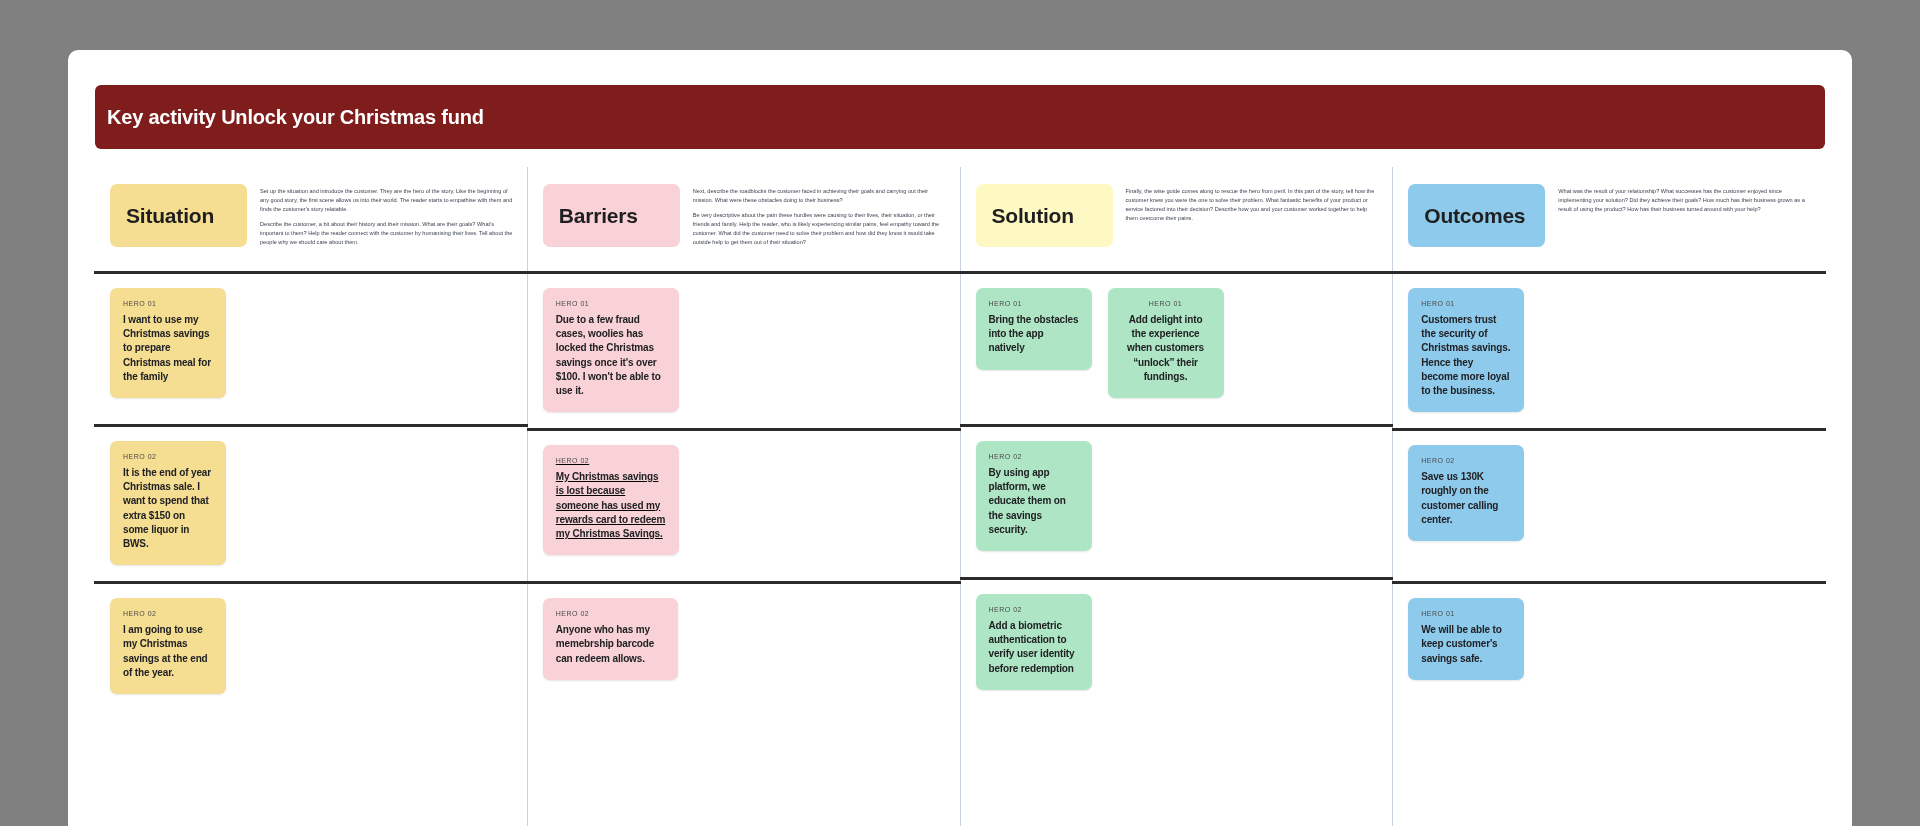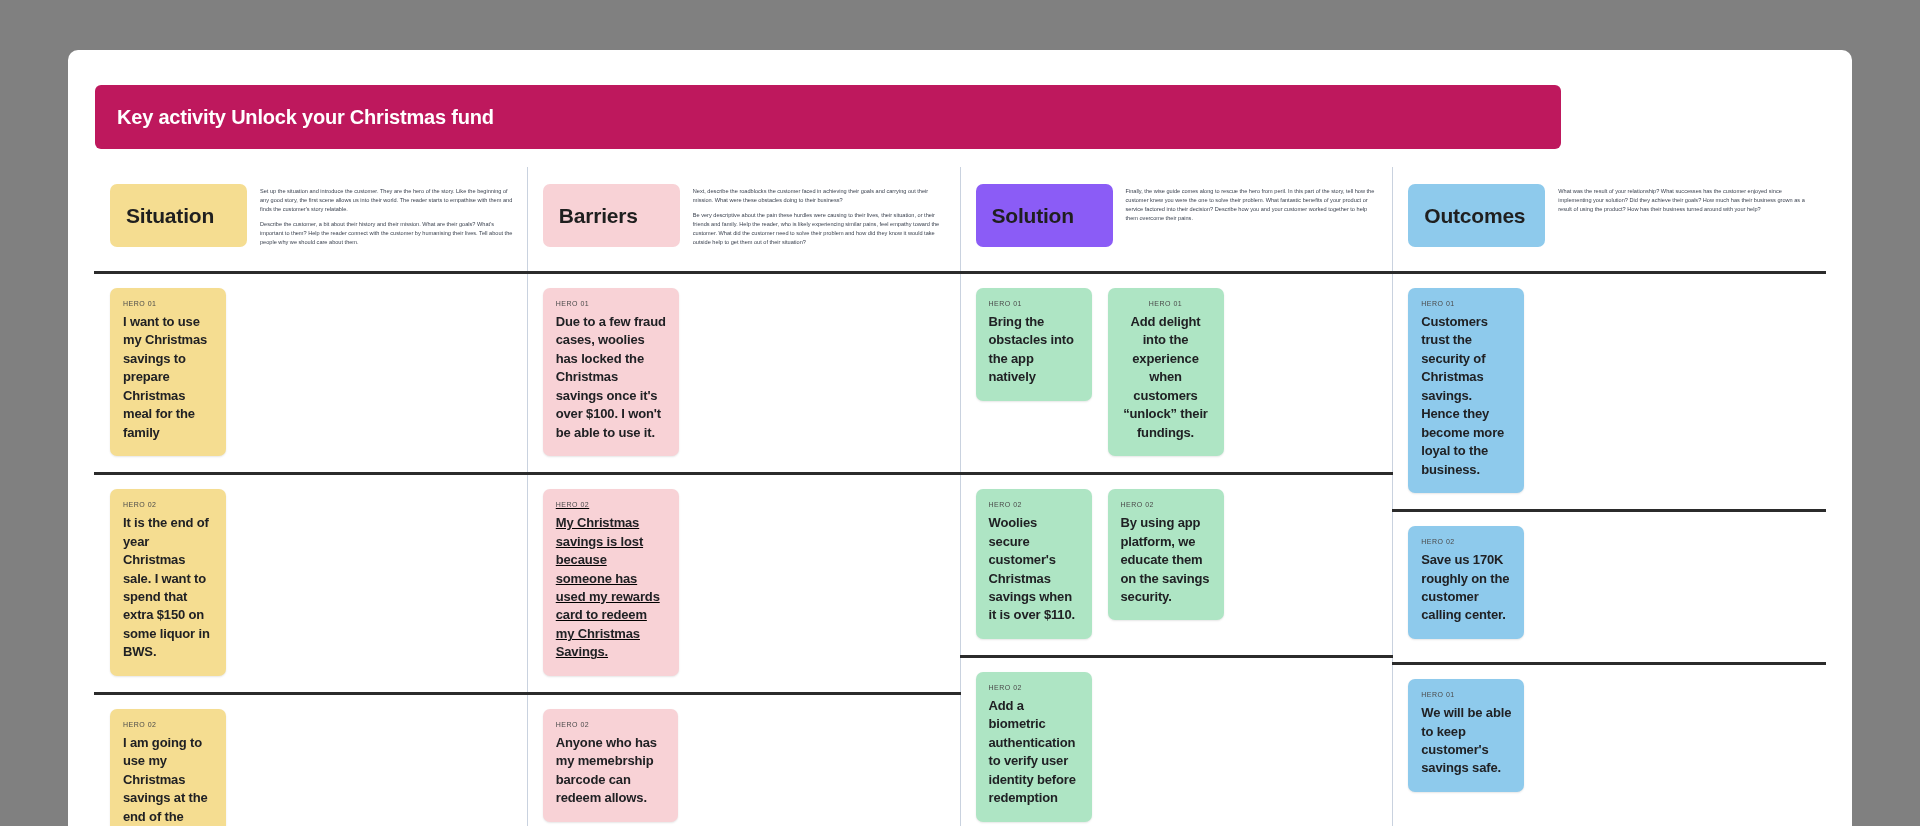--- a/index.html
+++ b/index.html
@@ -17,27 +17,27 @@
     width: 1784px;
     height: 1000px;
     background: #ffffff;
     border-radius: 10px;
     overflow: hidden;
   }
   #title-bar {
     position: absolute;
     left: 27px;
     top: 35px;
-    width: 1466px;
+    width: 1730px;
     height: 64px;
-    background: #be185d;
+    background: #7f1d1d;
     border-radius: 6px;
     display: flex;
     align-items: center;
-    padding-left: 22px;
+    padding-left: 12px;
   }
   #title-bar .title-text {
     color: #ffffff;
     font-size: 20px;
     font-weight: bold;
     letter-spacing: -0.2px;
   }
   #grid {
     position: absolute;
     left: 27px;
@@ -107,21 +107,21 @@
     box-shadow: 0 1px 2px rgba(0,0,0,0.10);
   }
   .note .note-tag {
     font-size: 7px;
     letter-spacing: 0.5px;
     color: #4a4a4a;
     margin-bottom: 6px;
     font-weight: normal;
   }
   .note .note-body {
-    font-size: 13px;
+    font-size: 10px;
     line-height: 1.42;
     color: #202124;
     font-weight: bold;
     letter-spacing: -0.15px;
   }
   .w-narrow { width: 116px; }
   .w-mid    { width: 135px; }
   .w-wide   { width: 136px; }
 </style>
 </head>
@@ -193,44 +193,40 @@
         <div class="row-sep"></div>
         <div class="row">
           <div class="note w-mid" style="background: rgb(248, 210, 214);">
             <div class="note-tag">HERO 02</div>
             <div class="note-body">Anyone who has my memebrship barcode can redeem allows.</div>
           </div>
         </div>
       </div>
       <div class="column">
         <div class="col-head">
-          <div class="head-chip" style="background: #8b5cf6;">
+          <div class="head-chip" style="background: #fef9c3;">
             <span class="chip-label">Solution</span>
           </div>
           <div class="head-desc">
             <p>Finally, the wise guide comes along to rescue the hero from peril. In this part of the story, tell how the customer knew you were the one to solve their problem. What fantastic benefits of your product or service factored into their decision? Describe how you and your customer worked together to help them overcome their pains.</p>
           </div>
         </div>
         <div class="row-sep"></div>
         <div class="row">
           <div class="note w-narrow" style="background: rgb(174, 229, 196);">
             <div class="note-tag">HERO 01</div>
             <div class="note-body">Bring the obstacles into the app natively</div>
           </div>
           <div class="note w-narrow" style="background: rgb(174, 229, 196); text-align: center;">
             <div class="note-tag">HERO 01</div>
             <div class="note-body">Add delight into the experience when customers “unlock” their fundings.</div>
           </div>
         </div>
         <div class="row-sep"></div>
         <div class="row">
-          <div class="note w-narrow" style="background: rgb(174, 229, 196);">
-            <div class="note-tag">HERO 02</div>
-            <div class="note-body">Woolies secure customer's Christmas savings when it is over $110.</div>
-          </div>
           <div class="note w-narrow" style="background: rgb(174, 229, 196);">
             <div class="note-tag">HERO 02</div>
             <div class="note-body">By using app platform, we educate them on the savings security.</div>
           </div>
         </div>
         <div class="row-sep"></div>
         <div class="row">
           <div class="note w-narrow" style="background: rgb(174, 229, 196);">
             <div class="note-tag">HERO 02</div>
             <div class="note-body">Add a biometric authentication to verify user identity before redemption</div>
@@ -250,21 +246,21 @@
         <div class="row">
           <div class="note w-narrow" style="background: rgb(142, 202, 236);">
             <div class="note-tag">HERO 01</div>
             <div class="note-body">Customers trust the security of Christmas savings. Hence they become more loyal to the business.</div>
           </div>
         </div>
         <div class="row-sep"></div>
         <div class="row">
           <div class="note w-narrow" style="background: rgb(142, 202, 236);">
             <div class="note-tag">HERO 02</div>
-            <div class="note-body">Save us 170K roughly on the customer calling center.</div>
+            <div class="note-body">Save us 130K roughly on the customer calling center.</div>
           </div>
         </div>
         <div class="row-sep"></div>
         <div class="row">
           <div class="note w-narrow" style="background: rgb(142, 202, 236);">
             <div class="note-tag">HERO 01</div>
             <div class="note-body">We will be able to keep customer's savings safe.</div>
           </div>
         </div>
       </div>

